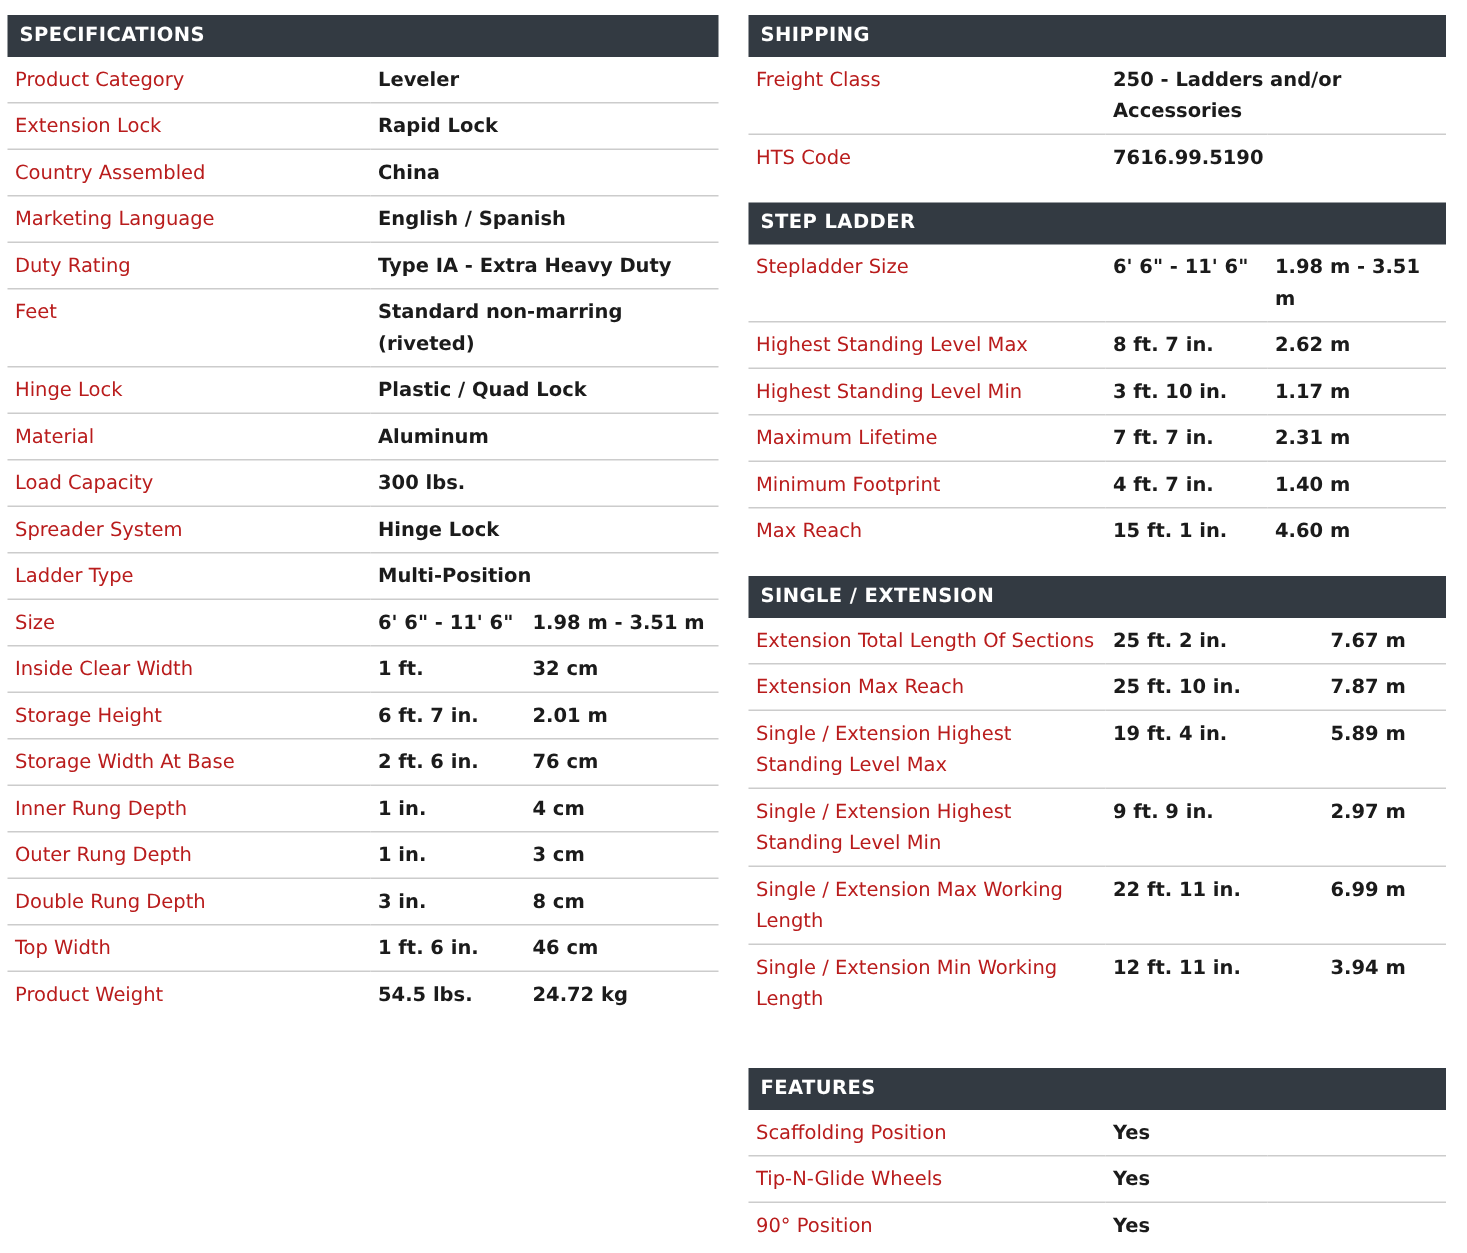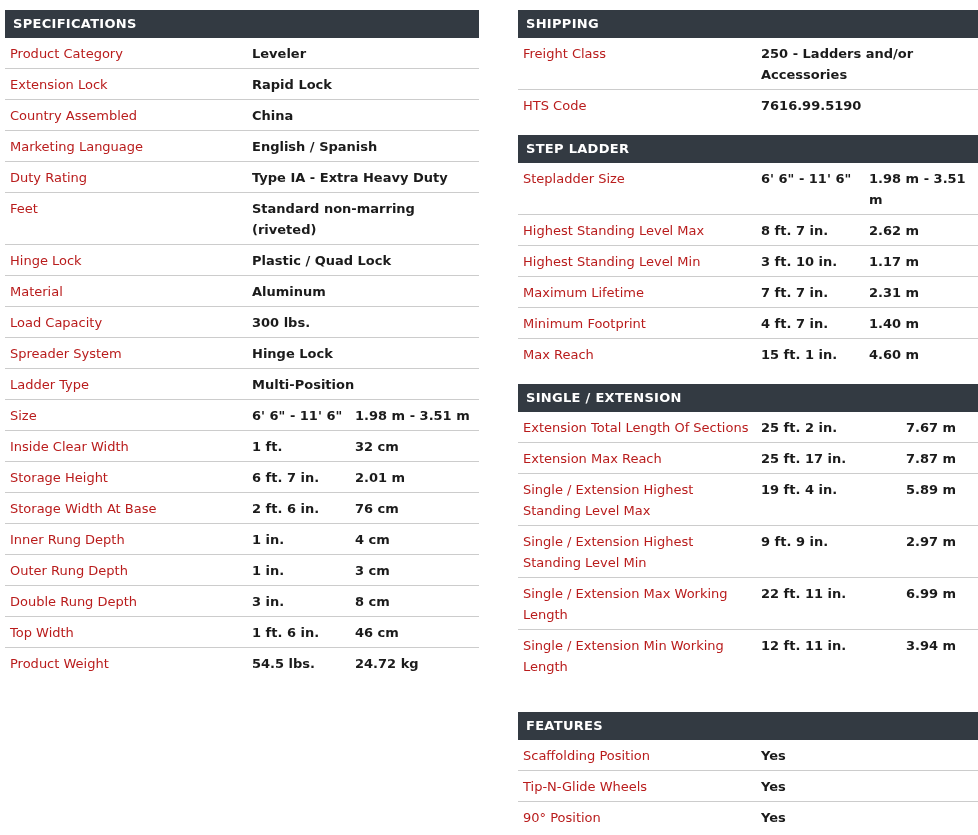--- a/index.html
+++ b/index.html
@@ -7,21 +7,21 @@
     padding: 0;
     background: #ffffff;
     width: 978px;
     height: 835px;
     overflow: hidden;
     font-family: "DejaVu Sans", "Liberation Sans", sans-serif;
   }
   .page {
     display: flex;
     padding: 10px 6px 0 5px;
-    gap: 39px;
+    gap: 20px;
     box-sizing: border-box;
     width: 978px;
   }
   .col-left  { width: 474px; flex: 0 0 474px; }
   .col-right { width: 465px; flex: 0 0 465px; }
 
   .section { margin: 0 0 15px 0; }
   .section:last-child { margin-bottom: 0; }
   .section.gap-16 { }
   .section.gap-31 { margin-bottom: 31px; }
@@ -249,21 +249,21 @@
             <col class="c3">
           </colgroup>
         <tbody>
             <tr>
               <td class="lbl">Extension Total Length Of Sections</td>
               <td class="val">25 ft. 2 in.</td>
               <td class="val">7.67 m</td>
             </tr>
             <tr>
               <td class="lbl">Extension Max Reach</td>
-              <td class="val">25 ft. 17 in.</td>
+              <td class="val">25 ft. 10 in.</td>
               <td class="val">7.87 m</td>
             </tr>
             <tr>
               <td class="lbl">Single / Extension Highest Standing Level Max</td>
               <td class="val">19 ft. 4 in.</td>
               <td class="val">5.89 m</td>
             </tr>
             <tr>
               <td class="lbl">Single / Extension Highest Standing Level Min</td>
               <td class="val">9 ft. 9 in.</td>

